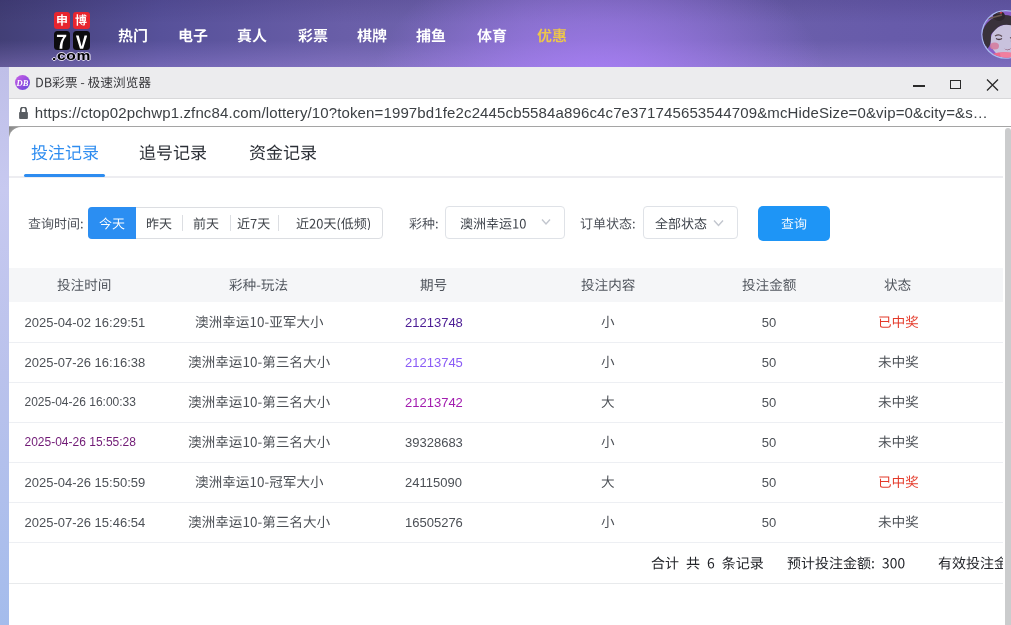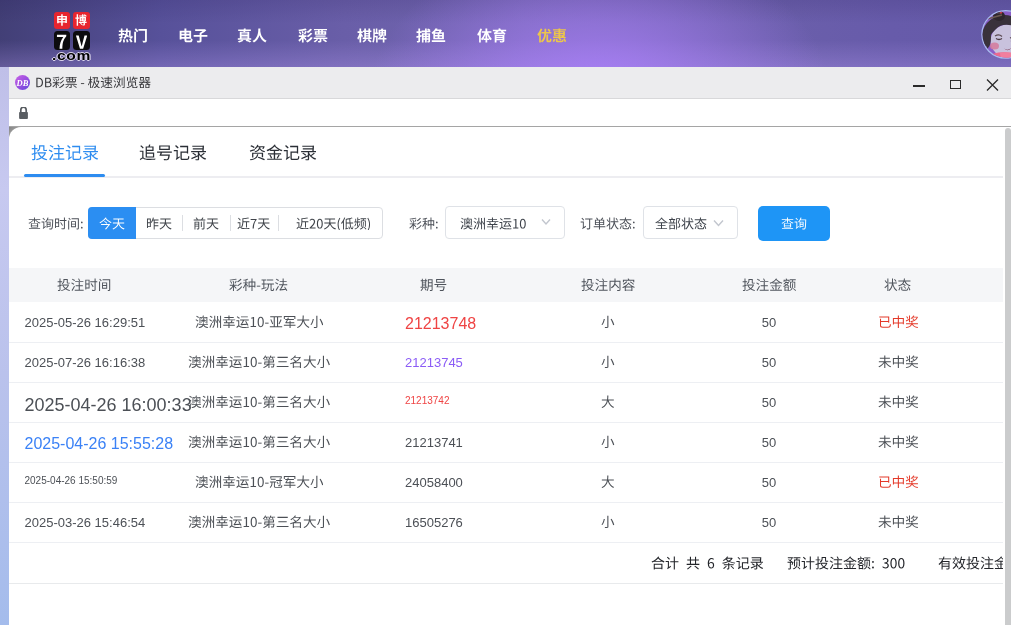--- a/index.html
+++ b/index.html
@@ -111,20 +111,21 @@
     <div class="abs" style="left:913px;top:85px;width:12px;height:1.6px;background:#2a2a2a"></div>
     <div class="abs" style="left:950px;top:80px;width:9px;height:7px;border:1.6px solid #2a2a2a"></div>
     <svg class="abs" style="left:986px;top:79px" width="13" height="12" viewBox="0 0 13 12">
 <path d="M1 0.5 L12 11.5 M12 0.5 L1 11.5" stroke="#2a2a2a" stroke-width="1.3"></path>
     </svg>
     <div class="abs" style="left:9px;top:97.5px;width:1002px;height:28px;background:#fff;border-top:1.1px solid #d8d8da"></div>
     <svg class="abs" style="left:18.9px;top:107.3px" width="9" height="12" viewBox="0 0 9 12">
 <path d="M1.8 5 L1.8 3 A2.7 2.8 0 0 1 7.2 3 L7.2 5" stroke="#595d62" stroke-width="1.7" fill="none"></path>
 <rect x="0.1" y="4.9" width="8.8" height="7" rx="0.9" fill="#595d62"></rect>
     </svg>
+    <div class="abs" style="left:34.8px;top:104.3px;width:966px;height:18px;font-size:15px;letter-spacing:0.13px;line-height:18px;color:#3c4044;white-space:nowrap;overflow:hidden">https://ctop02pchwp1.zfnc84.com/lottery/10?token=1997bd1fe2c2445cb5584a896c4c7e371745653544709&amp;mcHideSize=0&amp;vip=0&amp;city=&amp;s…</div>
     <div class="abs" style="left:9px;top:125.5px;width:1002px;height:1.3px;background:#a5a5a5"></div>
     <div class="abs" style="left:9px;top:126.8px;width:994px;height:498.2px;background:#fff"></div>
     <svg class="abs" style="left:9px;top:126.8px" width="18" height="18" viewBox="0 0 18 18">
 <defs>
         <linearGradient id="cg" x1="0" y1="0" x2="0.7" y2="0.9">
 <stop offset="0" stop-color="#848484"></stop>
           <stop offset="1" stop-color="#d6d6d6"></stop>
         </linearGradient>
       </defs>
 <rect x="0" y="0" width="18" height="18" fill="url(#cg)"></rect>
@@ -256,35 +257,35 @@
     <svg style="position:absolute;left:741.8px;top:278.2px;" width="54.40" height="13.60" viewBox="0 -880 4000 1000" fill="#4f545c">
       <use href="#r6295" x="0"></use>
       <use href="#r6CE8" x="1000"></use>
       <use href="#r91D1" x="2000"></use>
       <use href="#r989D" x="3000"></use>
     </svg>
     <svg style="position:absolute;left:884.4px;top:278.2px;" width="27.20" height="13.60" viewBox="0 -880 2000 1000" fill="#4f545c">
       <use href="#r72B6" x="0"></use>
       <use href="#r6001" x="1000"></use>
     </svg>
-    <div class="abs" style="left:24.5px;top:314.5px;font-size:13px;color:#4c5056">2025-05-26 16:29:51</div>
+    <div class="abs" style="left:24.5px;top:314.5px;font-size:13px;color:#4c5056">2025-04-02 16:29:51</div>
     <svg style="position:absolute;left:194.7px;top:315.2px;" width="128.62" height="13.60" viewBox="0 -880 9457 1000" fill="#4c5056">
       <use href="#r6FB3" x="0"></use>
       <use href="#r6D32" x="1000"></use>
       <use href="#r5E78" x="2000"></use>
       <use href="#r8FD0" x="3000"></use>
       <use href="#r0031" x="4000"></use>
       <use href="#r0030" x="4555"></use>
       <use href="#r002D" x="5110"></use>
       <use href="#r4E9A" x="5457"></use>
       <use href="#r519B" x="6457"></use>
       <use href="#r5927" x="7457"></use>
       <use href="#r5C0F" x="8457"></use>
     </svg>
-    <div class="abs" style="left:405px;top:314.5px;font-size:16px;color:#ef4444">21213748</div>
+    <div class="abs" style="left:405px;top:314.5px;font-size:13px;color:#4c1d95">21213748</div>
     <svg style="position:absolute;left:601.2px;top:315.2px;" width="13.60" height="13.60" viewBox="0 -880 1000 1000" fill="#4c5056">
       <use href="#r5C0F" x="0"></use>
     </svg>
     <div class="abs" style="left:761px;top:314.5px;width:16px;text-align:center;font-size:13px;color:#4c5056">50</div>
     <svg style="position:absolute;left:877.6px;top:315.2px;" width="40.80" height="13.60" viewBox="0 -880 3000 1000" fill="#e43a2a">
       <use href="#r5DF2" x="0"></use>
       <use href="#r4E2D" x="1000"></use>
       <use href="#r5956" x="2000"></use>
     </svg>
     <div class="abs" style="left:9px;top:342px;width:994px;height:1px;background:#edeff3"></div>
@@ -307,98 +308,98 @@
     <svg style="position:absolute;left:601.2px;top:355.2px;" width="13.60" height="13.60" viewBox="0 -880 1000 1000" fill="#4c5056">
       <use href="#r5C0F" x="0"></use>
     </svg>
     <div class="abs" style="left:761px;top:354.5px;width:16px;text-align:center;font-size:13px;color:#4c5056">50</div>
     <svg style="position:absolute;left:877.6px;top:355.2px;" width="40.80" height="13.60" viewBox="0 -880 3000 1000" fill="#4c5056">
       <use href="#r672A" x="0"></use>
       <use href="#r4E2D" x="1000"></use>
       <use href="#r5956" x="2000"></use>
     </svg>
     <div class="abs" style="left:9px;top:382px;width:994px;height:1px;background:#edeff3"></div>
-    <div class="abs" style="left:24.5px;top:394.5px;font-size:18px;color:#4c5056">2025-04-26 16:00:33</div>
+    <div class="abs" style="left:24.5px;top:394.5px;font-size:12px;color:#4c5056">2025-04-26 16:00:33</div>
     <svg style="position:absolute;left:187.9px;top:395.2px;" width="142.22" height="13.60" viewBox="0 -880 10457 1000" fill="#4c5056">
       <use href="#r6FB3" x="0"></use>
       <use href="#r6D32" x="1000"></use>
       <use href="#r5E78" x="2000"></use>
       <use href="#r8FD0" x="3000"></use>
       <use href="#r0031" x="4000"></use>
       <use href="#r0030" x="4555"></use>
       <use href="#r002D" x="5110"></use>
       <use href="#r7B2C" x="5457"></use>
       <use href="#r4E09" x="6457"></use>
       <use href="#r540D" x="7457"></use>
       <use href="#r5927" x="8457"></use>
       <use href="#r5C0F" x="9457"></use>
     </svg>
-    <div class="abs" style="left:405px;top:394.5px;font-size:10px;color:#ef4444">21213742</div>
+    <div class="abs" style="left:405px;top:394.5px;font-size:13px;color:#a21caf">21213742</div>
     <svg style="position:absolute;left:601.2px;top:395.2px;" width="13.60" height="13.60" viewBox="0 -880 1000 1000" fill="#4c5056">
       <use href="#r5927" x="0"></use>
     </svg>
     <div class="abs" style="left:761px;top:394.5px;width:16px;text-align:center;font-size:13px;color:#4c5056">50</div>
     <svg style="position:absolute;left:877.6px;top:395.2px;" width="40.80" height="13.60" viewBox="0 -880 3000 1000" fill="#4c5056">
       <use href="#r672A" x="0"></use>
       <use href="#r4E2D" x="1000"></use>
       <use href="#r5956" x="2000"></use>
     </svg>
     <div class="abs" style="left:9px;top:422px;width:994px;height:1px;background:#edeff3"></div>
-    <div class="abs" style="left:24.5px;top:434.5px;font-size:16px;color:#3b82f6">2025-04-26 15:55:28</div>
+    <div class="abs" style="left:24.5px;top:434.5px;font-size:12px;color:#701a75">2025-04-26 15:55:28</div>
     <svg style="position:absolute;left:187.9px;top:435.2px;" width="142.22" height="13.60" viewBox="0 -880 10457 1000" fill="#4c5056">
       <use href="#r6FB3" x="0"></use>
       <use href="#r6D32" x="1000"></use>
       <use href="#r5E78" x="2000"></use>
       <use href="#r8FD0" x="3000"></use>
       <use href="#r0031" x="4000"></use>
       <use href="#r0030" x="4555"></use>
       <use href="#r002D" x="5110"></use>
       <use href="#r7B2C" x="5457"></use>
       <use href="#r4E09" x="6457"></use>
       <use href="#r540D" x="7457"></use>
       <use href="#r5927" x="8457"></use>
       <use href="#r5C0F" x="9457"></use>
     </svg>
-    <div class="abs" style="left:405px;top:434.5px;font-size:13px;color:#4c5056">21213741</div>
+    <div class="abs" style="left:405px;top:434.5px;font-size:13px;color:#4c5056">39328683</div>
     <svg style="position:absolute;left:601.2px;top:435.2px;" width="13.60" height="13.60" viewBox="0 -880 1000 1000" fill="#4c5056">
       <use href="#r5C0F" x="0"></use>
     </svg>
     <div class="abs" style="left:761px;top:434.5px;width:16px;text-align:center;font-size:13px;color:#4c5056">50</div>
     <svg style="position:absolute;left:877.6px;top:435.2px;" width="40.80" height="13.60" viewBox="0 -880 3000 1000" fill="#4c5056">
       <use href="#r672A" x="0"></use>
       <use href="#r4E2D" x="1000"></use>
       <use href="#r5956" x="2000"></use>
     </svg>
     <div class="abs" style="left:9px;top:462px;width:994px;height:1px;background:#edeff3"></div>
-    <div class="abs" style="left:24.5px;top:474.5px;font-size:10px;color:#4c5056">2025-04-26 15:50:59</div>
+    <div class="abs" style="left:24.5px;top:474.5px;font-size:13px;color:#4c5056">2025-04-26 15:50:59</div>
     <svg style="position:absolute;left:194.7px;top:475.2px;" width="128.62" height="13.60" viewBox="0 -880 9457 1000" fill="#4c5056">
       <use href="#r6FB3" x="0"></use>
       <use href="#r6D32" x="1000"></use>
       <use href="#r5E78" x="2000"></use>
       <use href="#r8FD0" x="3000"></use>
       <use href="#r0031" x="4000"></use>
       <use href="#r0030" x="4555"></use>
       <use href="#r002D" x="5110"></use>
       <use href="#r51A0" x="5457"></use>
       <use href="#r519B" x="6457"></use>
       <use href="#r5927" x="7457"></use>
       <use href="#r5C0F" x="8457"></use>
     </svg>
-    <div class="abs" style="left:405px;top:474.5px;font-size:13px;color:#4c5056">24058400</div>
+    <div class="abs" style="left:405px;top:474.5px;font-size:13px;color:#4c5056">24115090</div>
     <svg style="position:absolute;left:601.2px;top:475.2px;" width="13.60" height="13.60" viewBox="0 -880 1000 1000" fill="#4c5056">
       <use href="#r5927" x="0"></use>
     </svg>
     <div class="abs" style="left:761px;top:474.5px;width:16px;text-align:center;font-size:13px;color:#4c5056">50</div>
     <svg style="position:absolute;left:877.6px;top:475.2px;" width="40.80" height="13.60" viewBox="0 -880 3000 1000" fill="#e43a2a">
       <use href="#r5DF2" x="0"></use>
       <use href="#r4E2D" x="1000"></use>
       <use href="#r5956" x="2000"></use>
     </svg>
     <div class="abs" style="left:9px;top:502px;width:994px;height:1px;background:#edeff3"></div>
-    <div class="abs" style="left:24.5px;top:514.5px;font-size:13px;color:#4c5056">2025-03-26 15:46:54</div>
+    <div class="abs" style="left:24.5px;top:514.5px;font-size:13px;color:#4c5056">2025-07-26 15:46:54</div>
     <svg style="position:absolute;left:187.9px;top:515.2px;" width="142.22" height="13.60" viewBox="0 -880 10457 1000" fill="#4c5056">
       <use href="#r6FB3" x="0"></use>
       <use href="#r6D32" x="1000"></use>
       <use href="#r5E78" x="2000"></use>
       <use href="#r8FD0" x="3000"></use>
       <use href="#r0031" x="4000"></use>
       <use href="#r0030" x="4555"></use>
       <use href="#r002D" x="5110"></use>
       <use href="#r7B2C" x="5457"></use>
       <use href="#r4E09" x="6457"></use>

